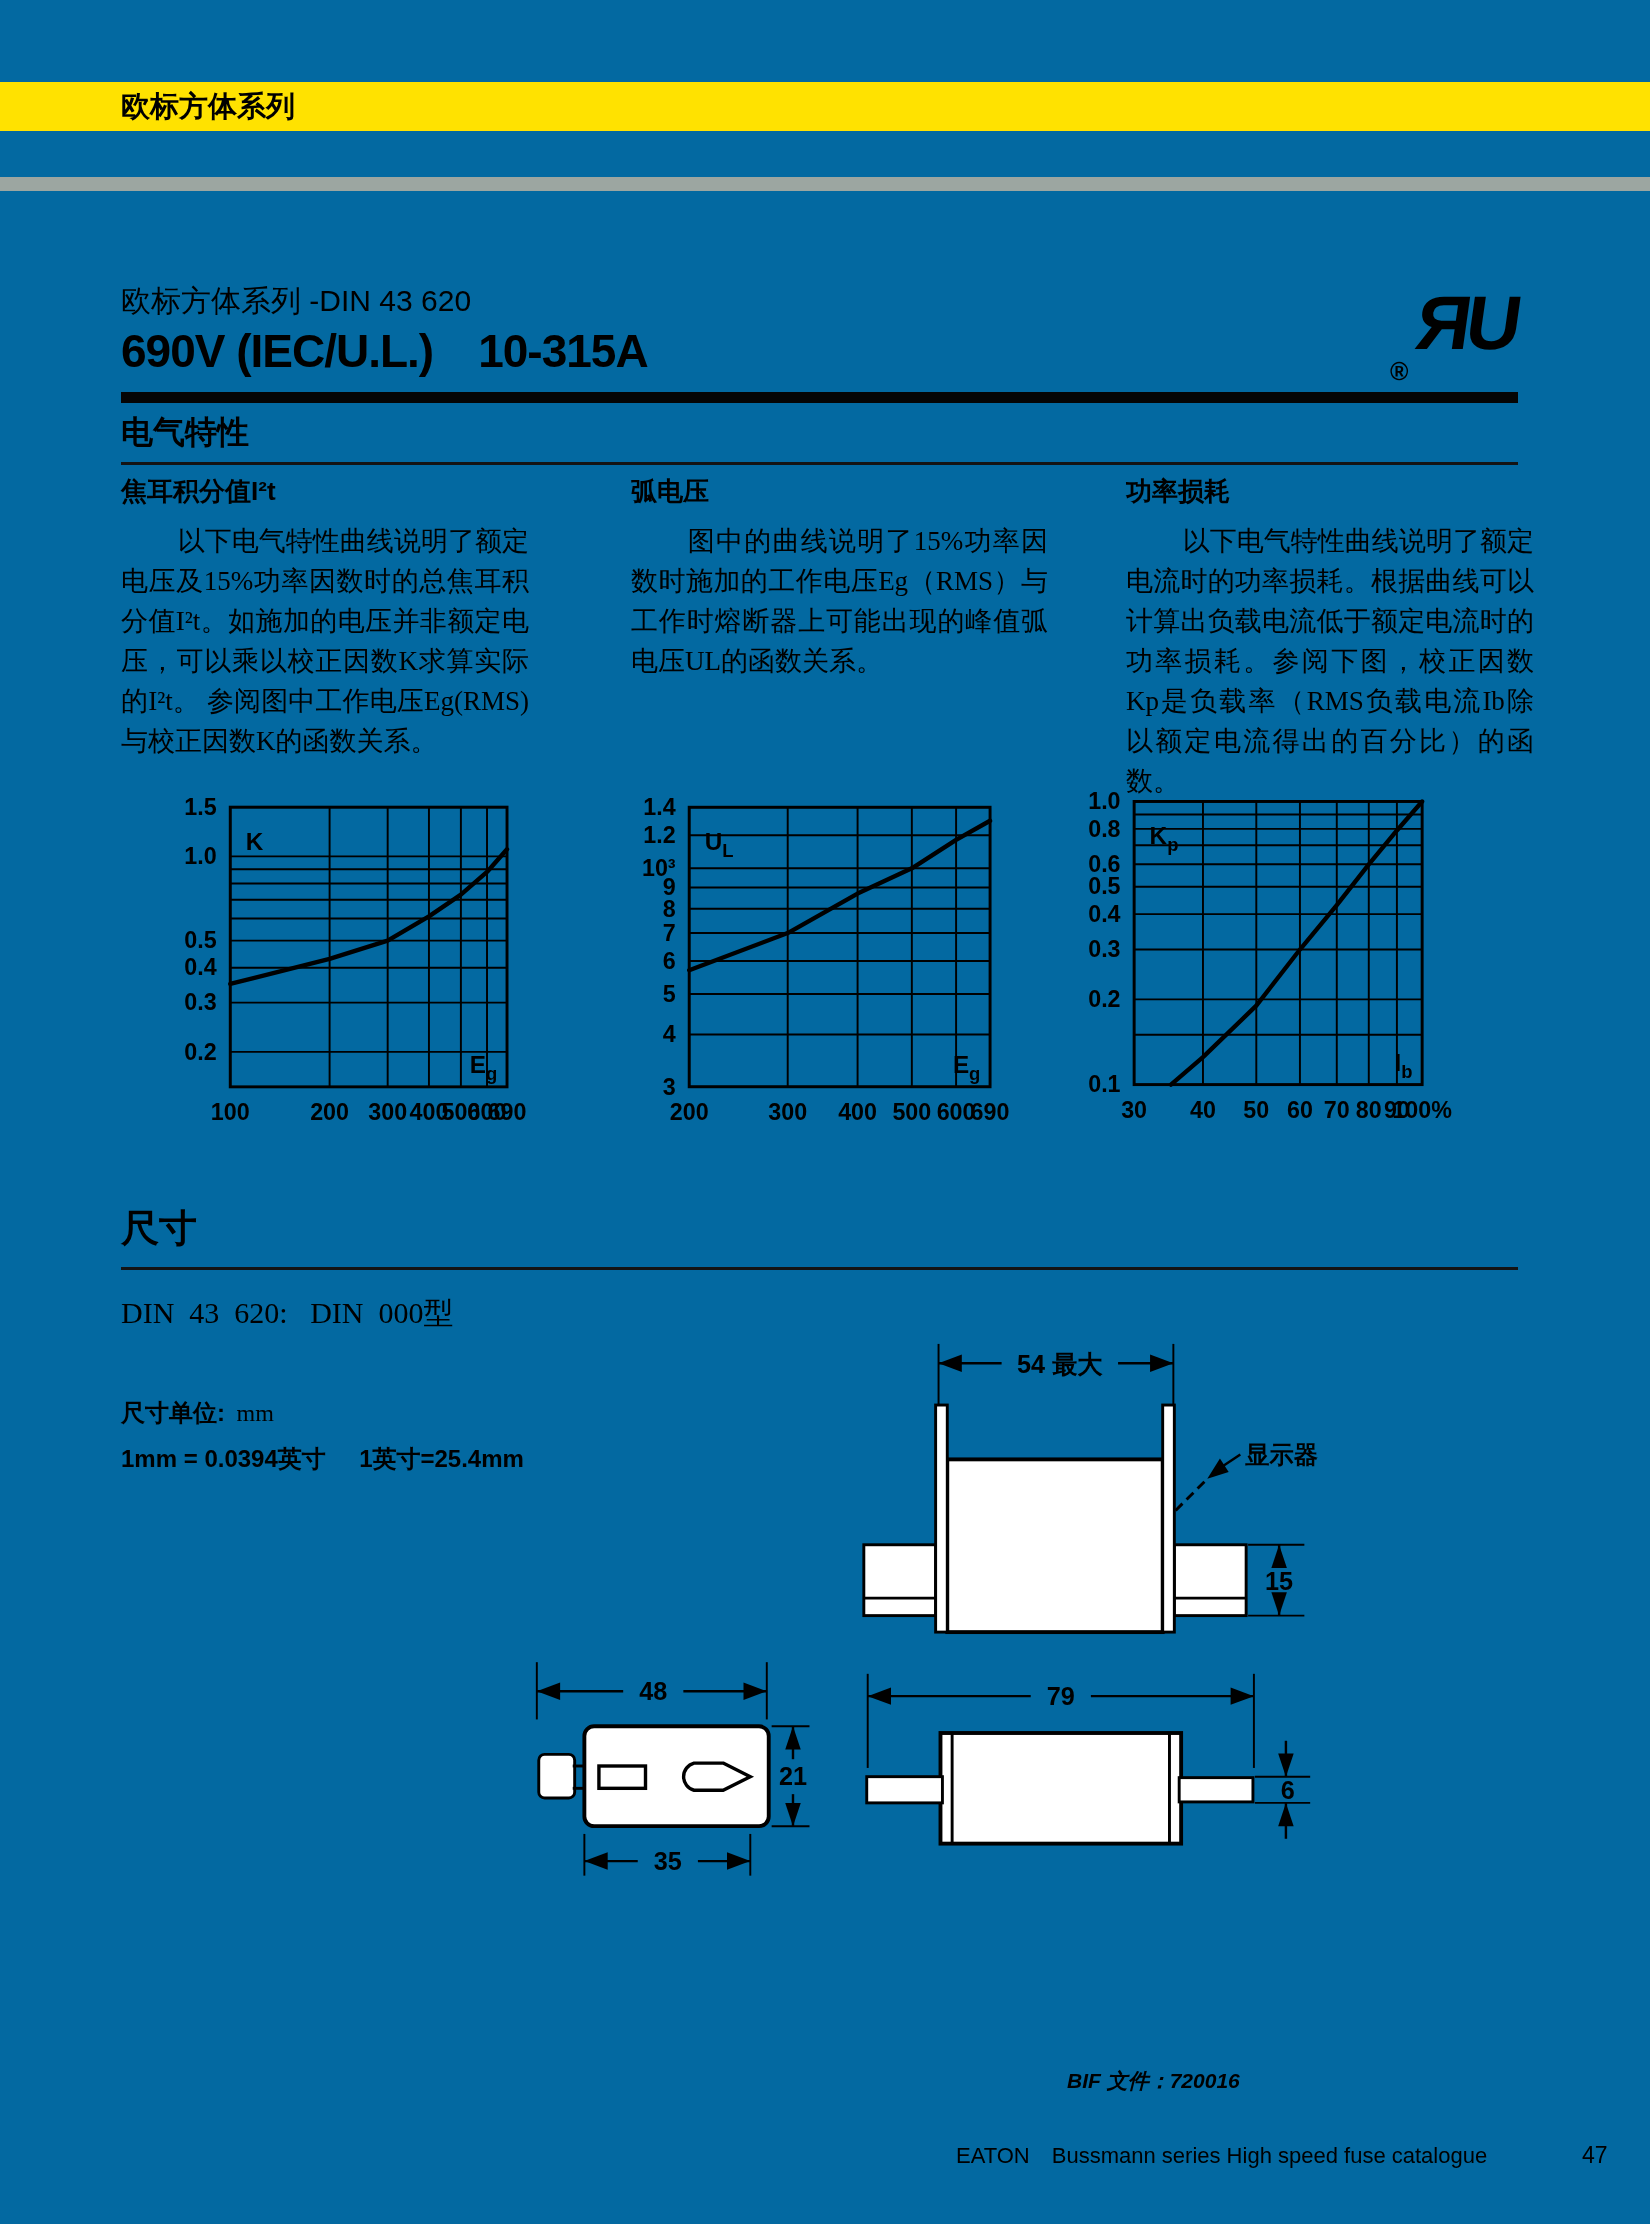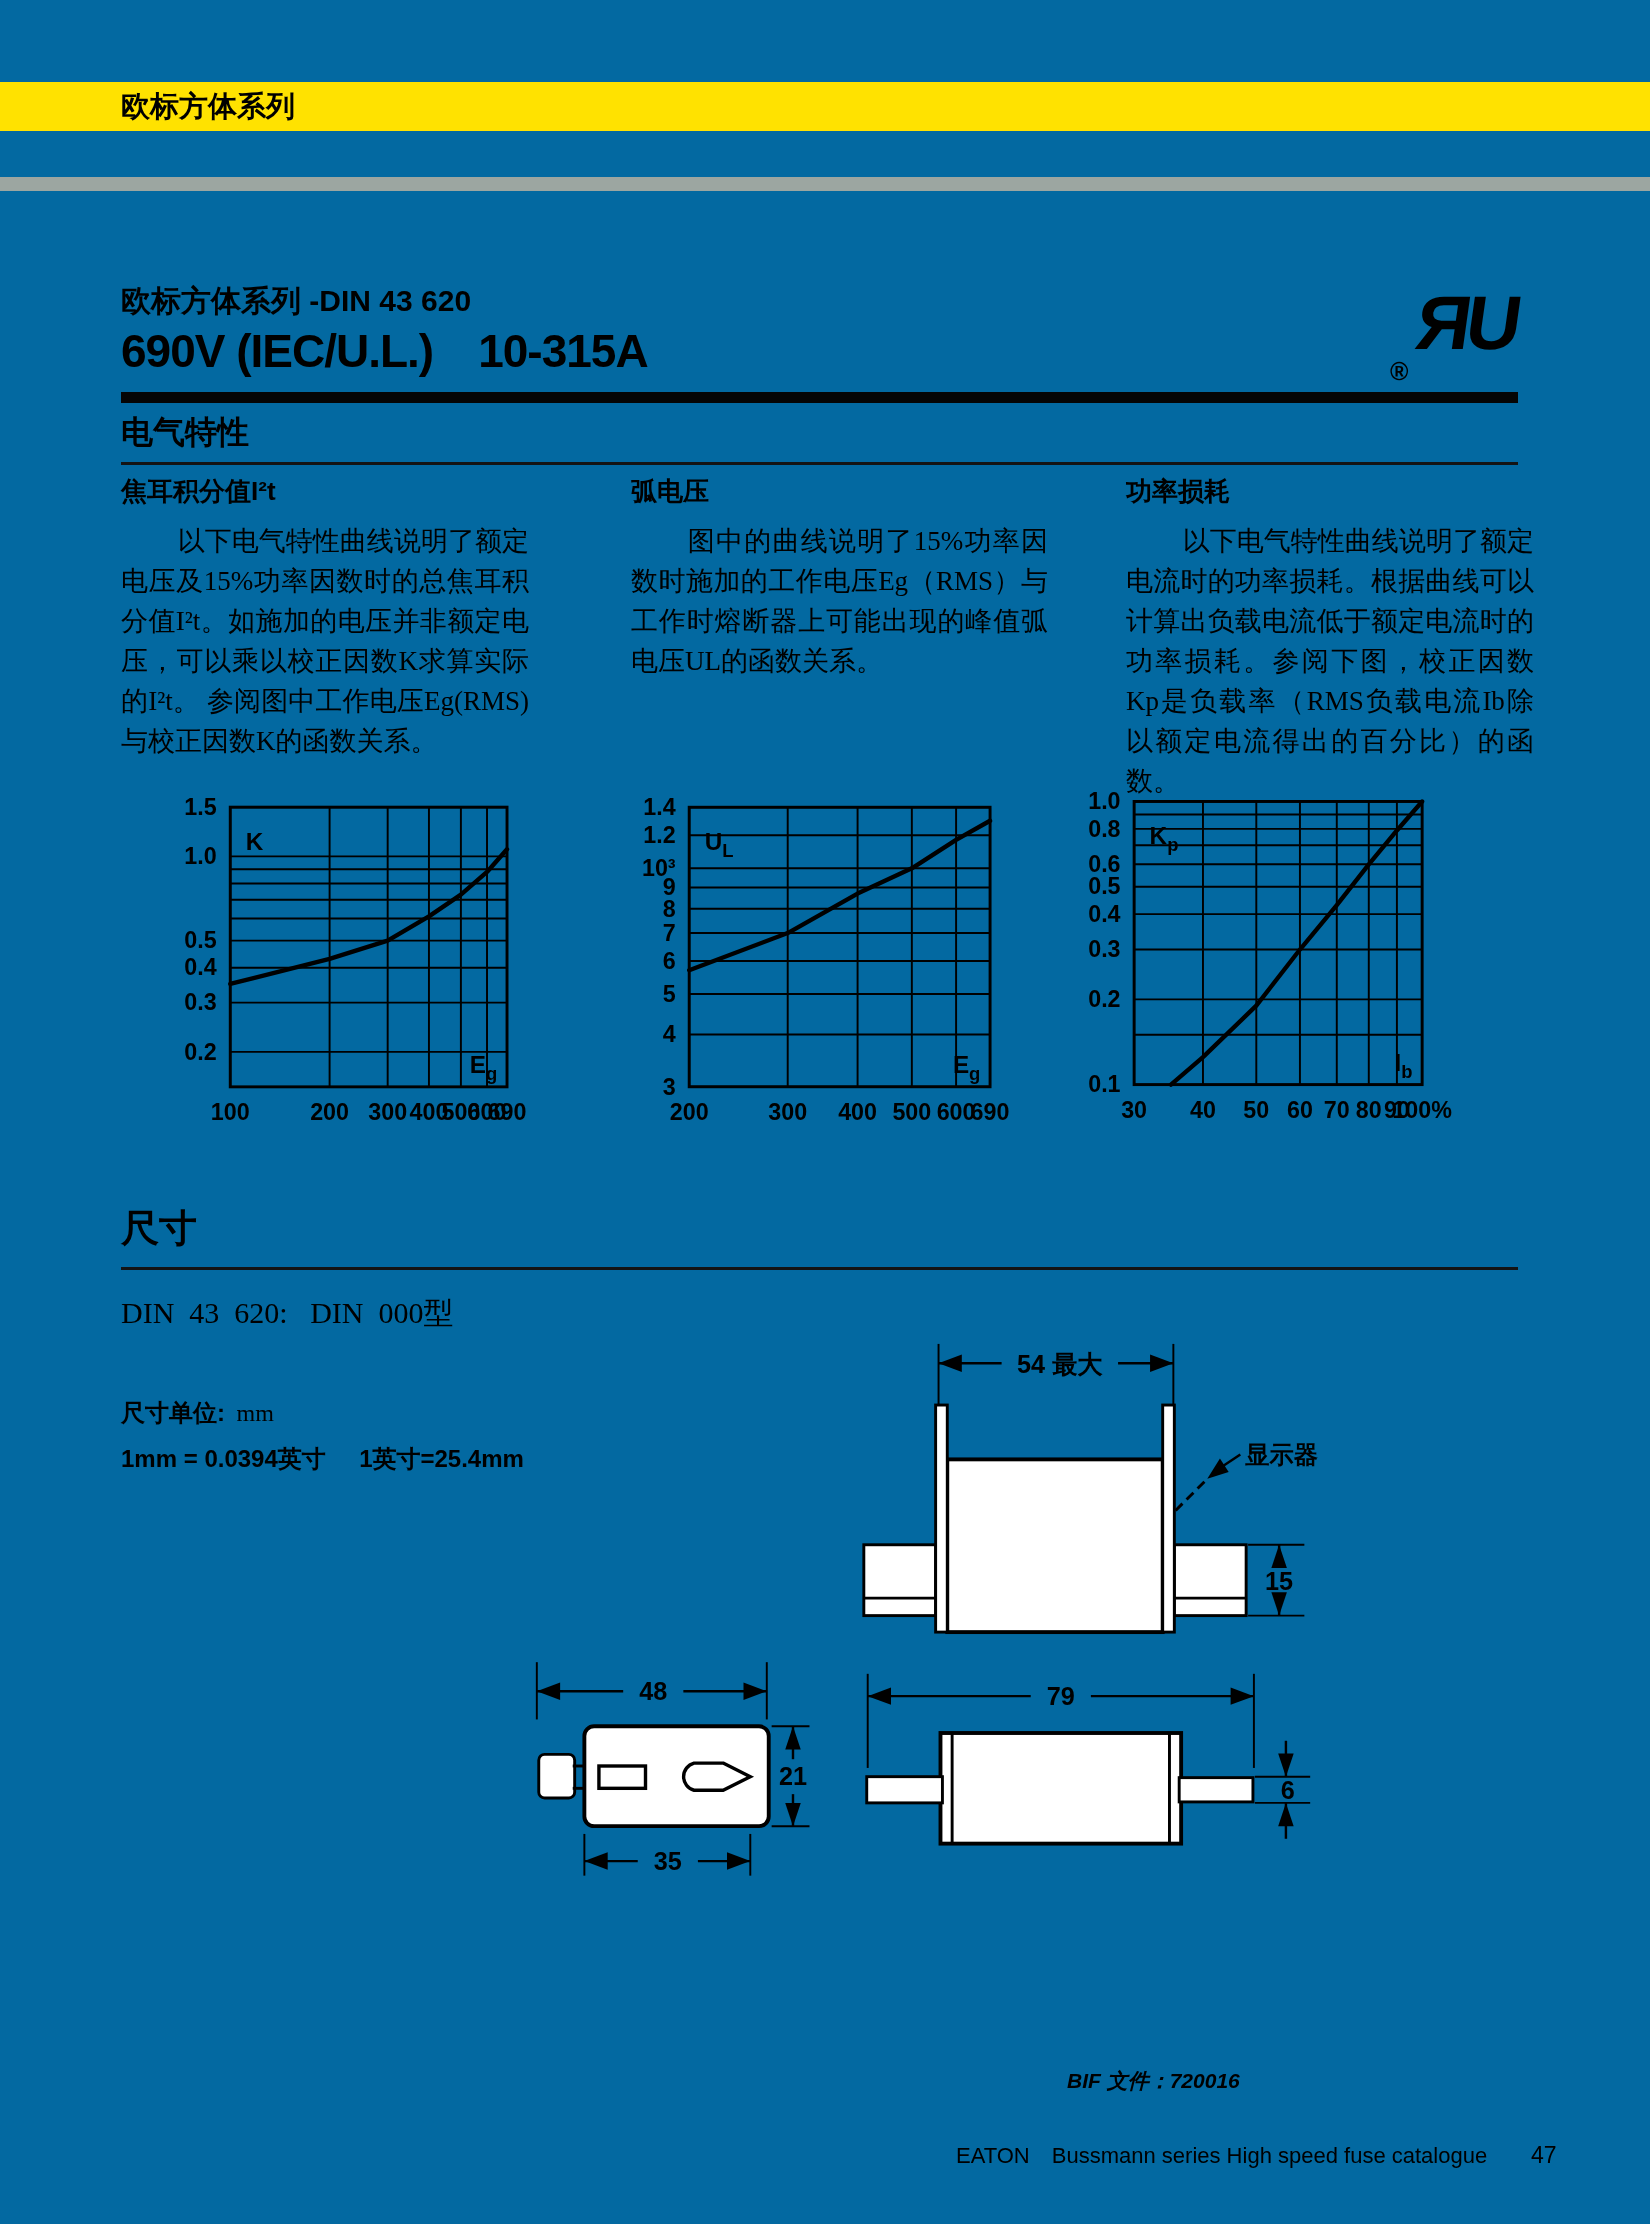--- a/index.html
+++ b/index.html
@@ -2,21 +2,21 @@
 <html><head>
 <meta charset="utf-8">
 <style>
   html,body{margin:0;padding:0;background:#e8e8e8;}
   .page{position:relative;width:1651px;height:2224px;background:#0369a1;overflow:hidden;
         font-family:"Liberation Sans",sans-serif;color:#000;}
   .abs{position:absolute;}
   .banner{left:0;top:82px;width:1651px;height:49px;background:#FFE200;display:flex;align-items:center;}
   .banner span{margin-left:121px;font-size:29px;font-weight:bold;}
   .graybar{left:0;top:177px;width:1651px;height:13.6px;background:#9CA6A1;}
-  .subtitle{left:121px;top:281px;font-size:30px;font-weight:bold;}
+  .subtitle{left:121px;top:281px;font-size:30px;font-weight:normal;}
   .title{left:121px;top:324px;font-size:46px;font-weight:bold;letter-spacing:-1px;white-space:pre;}
   .title .gap{display:inline-block;width:45px;}
   .ulmark{left:1390px;top:291px;width:136px;height:97px;}
   .ulmark .ru{position:absolute;right:9.7px;top:-5.8px;font-size:76px;font-weight:bold;
               transform:skewX(-8deg);letter-spacing:-4.9px;line-height:1;}
   .ulmark .reg{position:absolute;left:0;bottom:1.9px;font-size:25px;font-weight:bold;}
   .rule-thick{left:121px;top:392px;width:1397px;height:10.7px;background:#050505;}
   .rule-thin{height:2.9px;background:#141414;}
   .sechead{font-weight:bold;}
   .h-elec{left:121px;top:411px;font-size:32px;}
@@ -31,21 +31,21 @@
   .convline{left:121px;top:1443px;font-size:24px;font-weight:bold;white-space:pre;}
   .chart{position:absolute;}
   .chart text{font-family:"Liberation Sans",sans-serif;font-weight:bold;fill:#000;}
   .chart .tick{font-size:24px;}
   .chart .corner{font-size:25px;}
   .drawings{position:absolute;left:0;top:0;pointer-events:none;}
   .drawings text{font:bold 26px "Liberation Sans",sans-serif;fill:#000;}
   .drawings text.lbl-ind{font-size:25px;}
   .bif{left:1067px;top:2067px;width:451px;text-align:left;font-size:21px;font-weight:bold;font-style:italic;}
   .footline{left:956px;top:2143px;font-size:22px;display:flex;gap:22px;}
-  .pageno{left:1531px;top:2142px;font-size:23px;}
+  .pageno{left:1582px;top:2142px;font-size:23px;}
 </style>
 </head>
 <body>
 
 <div class="page">
 
   <div class="abs banner" style="background: rgb(255, 226, 0);">
     <span>欧标方体系列</span>
   </div>
   <div class="abs graybar" style="background: rgb(156, 166, 161);"></div>

